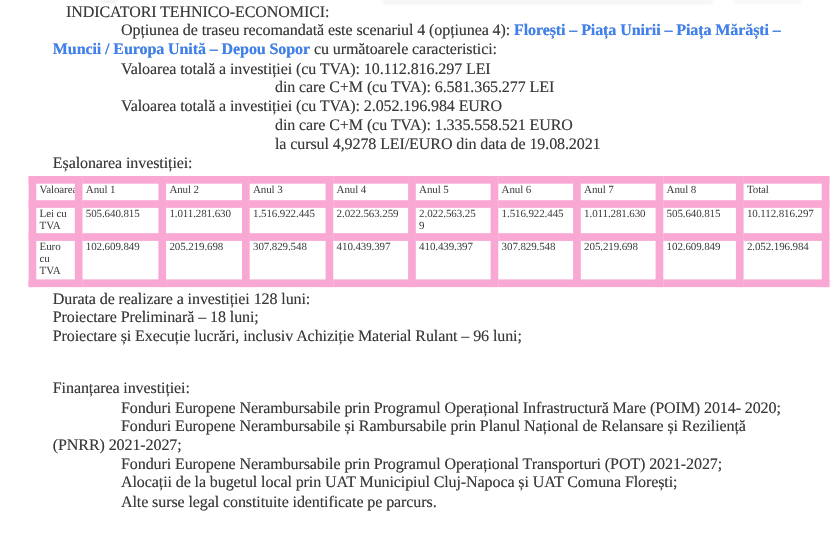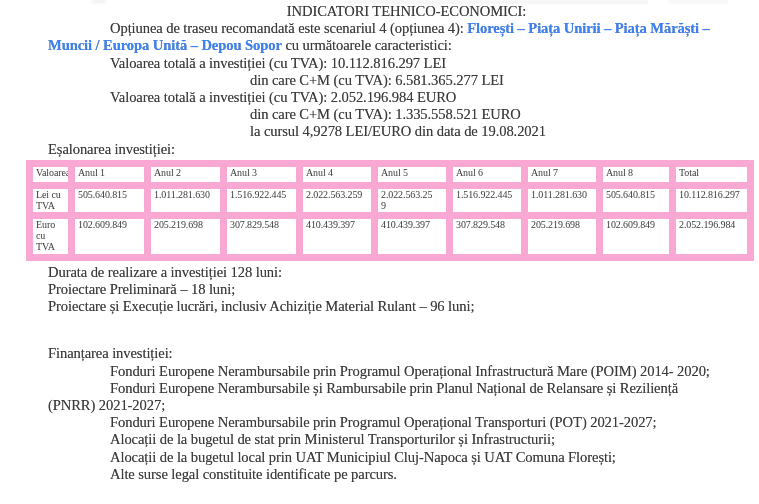--- a/index.html
+++ b/index.html
@@ -12,21 +12,21 @@
   .page{
     padding:3px 6px 0 48px;
     font-size:14.6px;
     letter-spacing:-0.1px;
   }
   .line{
     line-height:17.2px;
     white-space:nowrap;
     text-shadow:0 0 0.5px rgba(58,58,58,0.55);
   }
-  .ind-title{padding-left:12px;text-align:center;}
+  .ind-title{padding-left:12px;}
   .ind-tab{padding-left:62px;}
   .ind-deep{padding-left:202px;}
   .bold{font-weight:bold;color:#3b82f6;text-align:center;}
   .gap-before{margin-top:30px;}
 
   table{
     border-collapse:collapse;table-layout:fixed;
     width:721px;margin:2px 0 3px -22px;
     font-size:10px;color:#3a3a3a;
   }
@@ -137,18 +137,17 @@
       <div class="line">Proiectare și Execuție lucrări, inclusiv Achiziție Material Rulant – 96 luni;</div>
     </div>
 
   <div class="line gap-before">Finanțarea investiției:</div>
 
   <div>
       <div class="line ind-tab">Fonduri Europene Nerambursabile prin Programul Operațional Infrastructură Mare (POIM) 2014- 2020;</div>
       <div class="line ind-tab">Fonduri Europene Nerambursabile și Rambursabile prin Planul Național de Relansare și Reziliență</div>
       <div class="line">(PNRR) 2021-2027;</div>
       <div class="line ind-tab">Fonduri Europene Nerambursabile prin Programul Operațional Transporturi (POT) 2021-2027;</div>
-      <div class="line ind-tab">Alocații de la bugetul de stat prin Ministerul Transporturilor și Infrastructurii;</div>
       <div class="line ind-tab">Alocații de la bugetul local prin UAT Municipiul Cluj-Napoca și UAT Comuna Florești;</div>
       <div class="line ind-tab">Alte surse legal constituite identificate pe parcurs.</div>
     </div>
 
 </div>
 
 </body></html>

